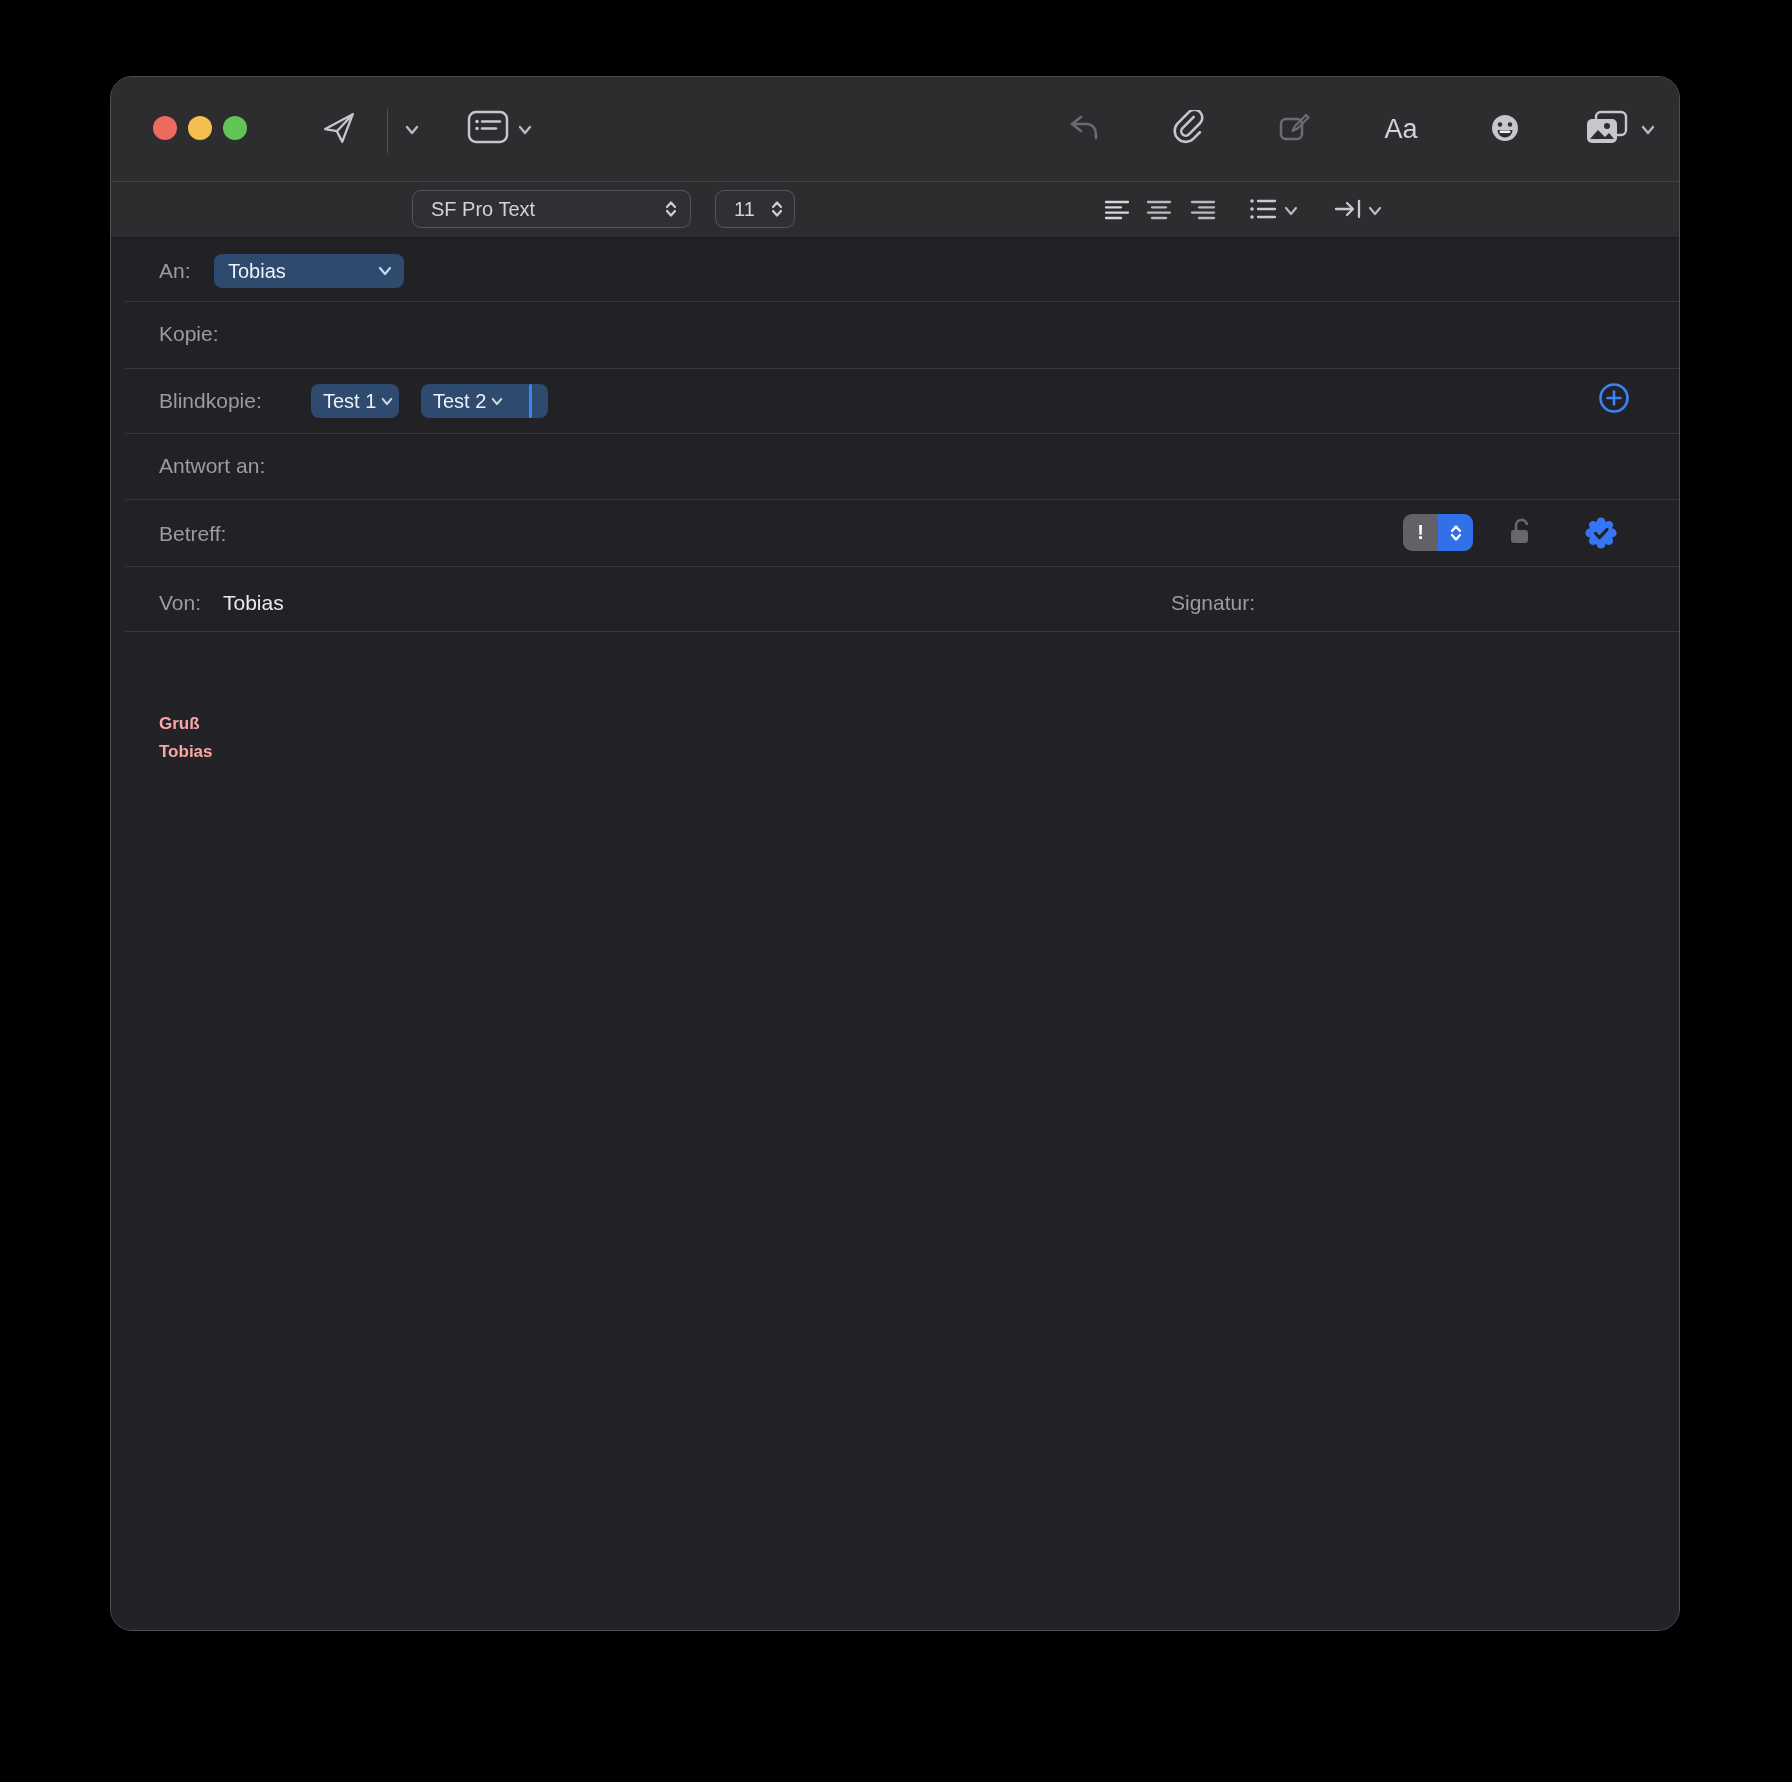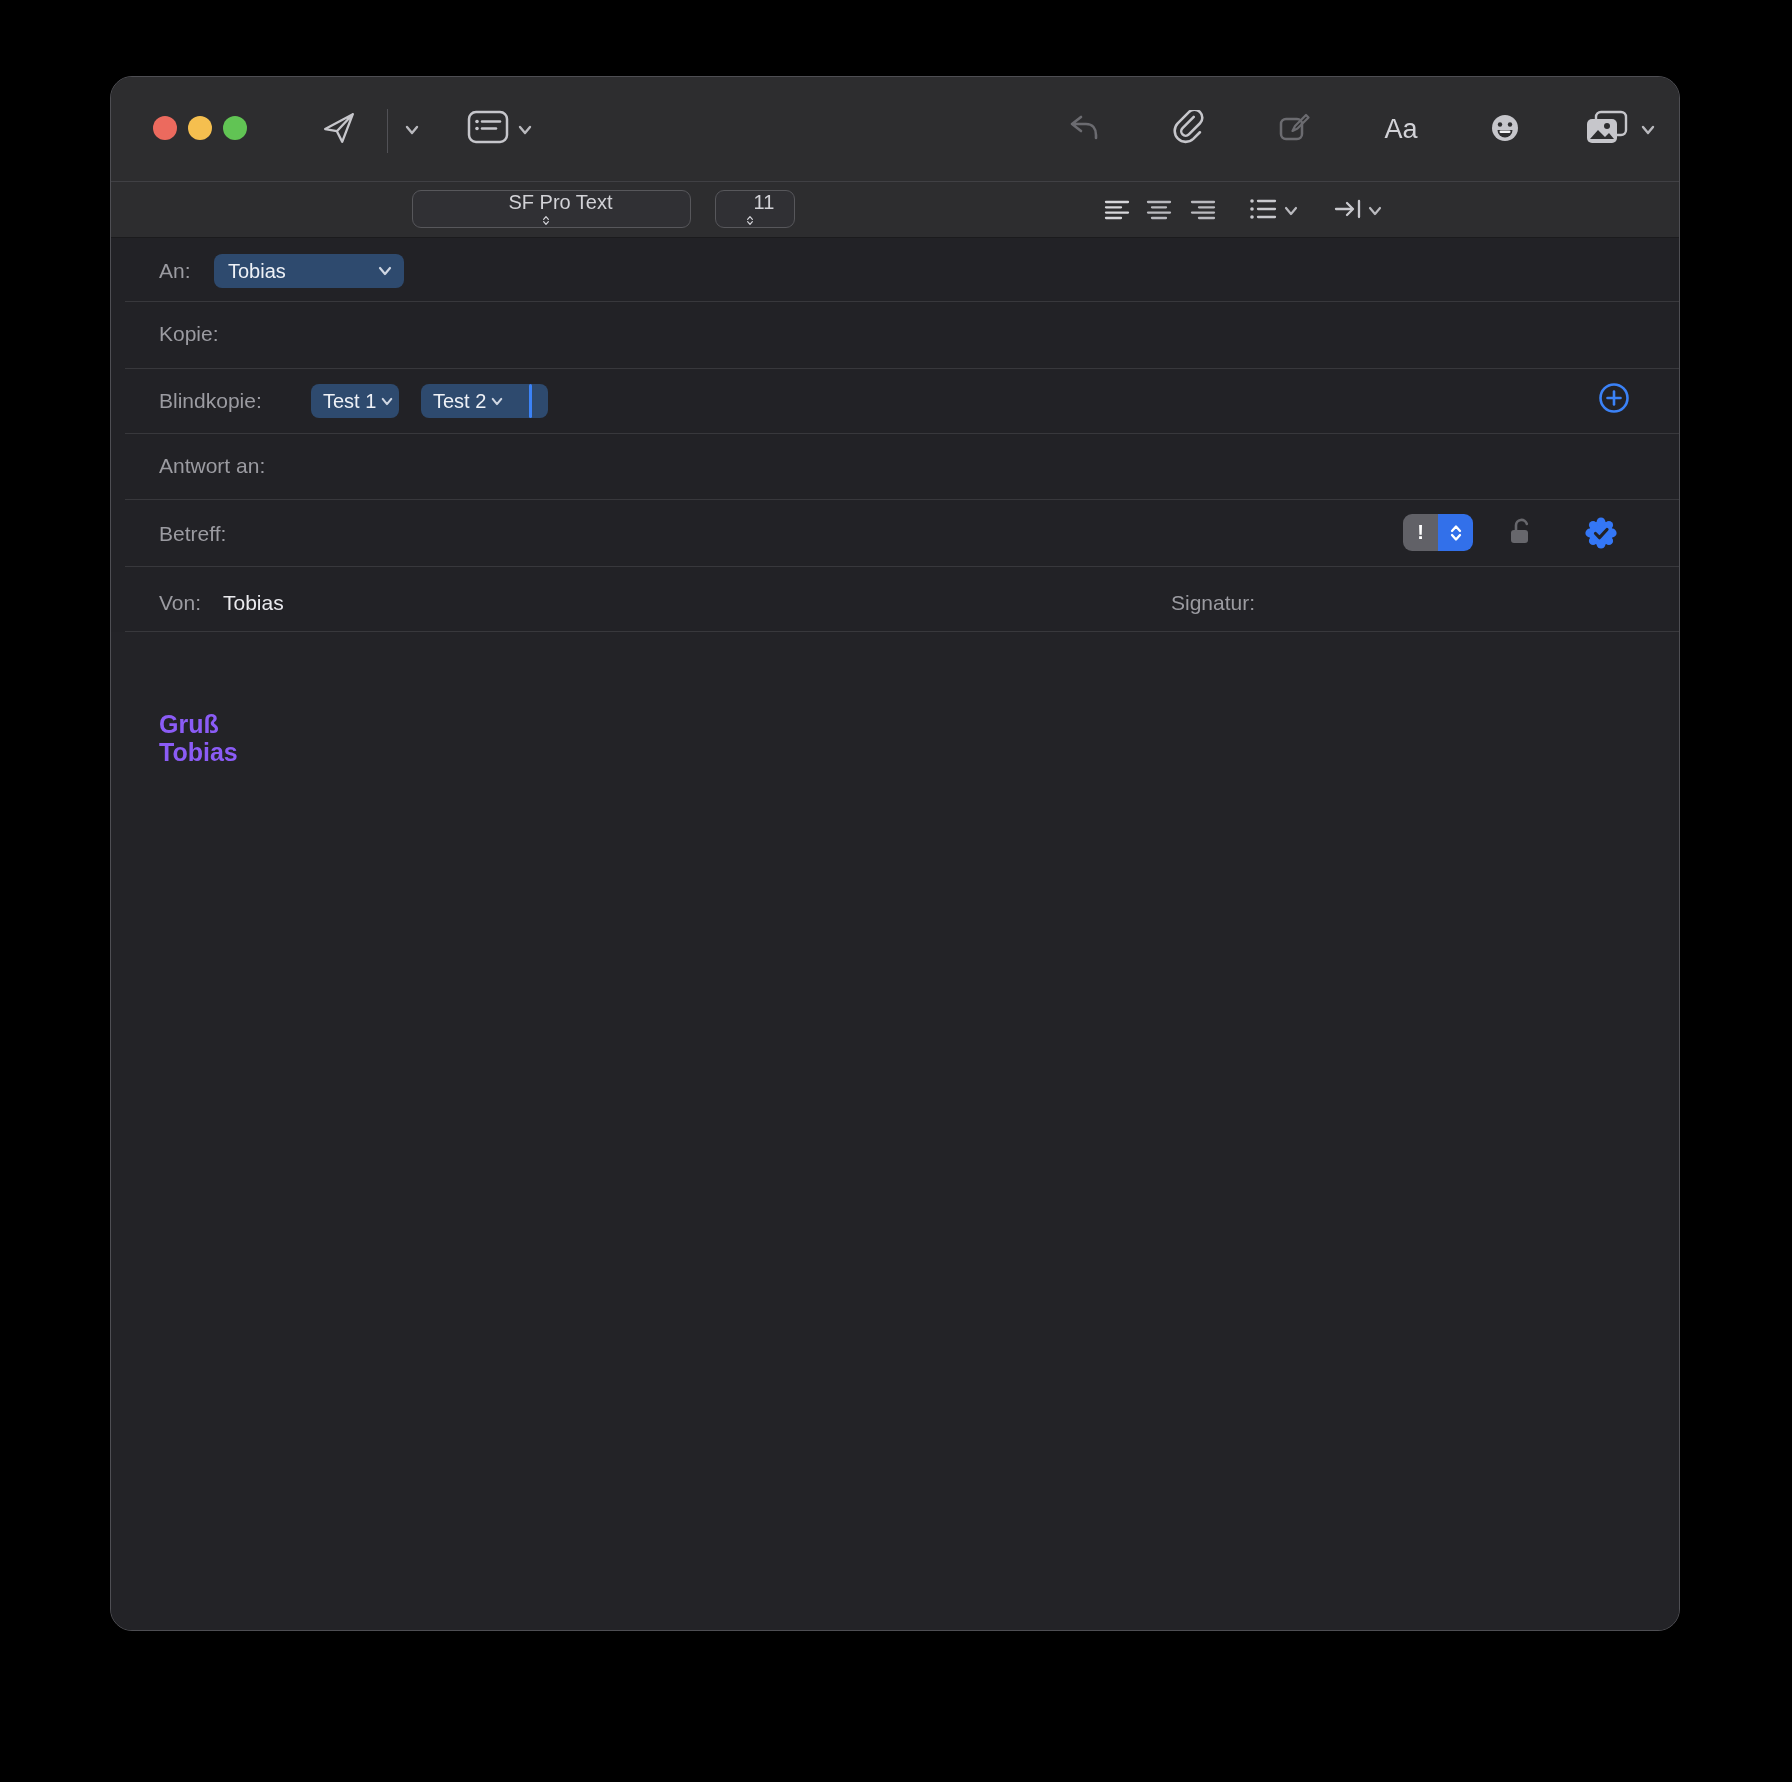--- a/index.html
+++ b/index.html
@@ -13,21 +13,21 @@
   .formatbar{position:absolute;left:0;top:105px;right:0;height:56px;background:#2d2d2f;
              border-bottom:1px solid #1b1b1d;box-sizing:border-box;}
   .light{position:absolute;top:39px;width:24px;height:24px;border-radius:50%;}
   .icon{position:absolute;transform:translate(-50%,-50%);display:flex;align-items:center;justify-content:center;}
   .dim svg *{stroke:#6f6f74 !important;}
   .dim{opacity:.95;}
   .vsep{position:absolute;width:1px;background:#515156;}
   .aa-label{position:absolute;transform:translate(-50%,-50%);font-size:27px;color:#d2d2d7;font-weight:500;}
   
   .field{position:absolute;height:38px;border:1.5px solid #57575b;border-radius:9px;background:#303034;
-         box-sizing:border-box;display:flex;align-items:center;color:#d2d2d7;font-size:20px;flex-direction:column;}
+         box-sizing:border-box;display:flex;align-items:center;color:#d2d2d7;font-size:20px;}
   .swatch-white{position:absolute;left:711px;top:114px;width:35px;height:35px;border-radius:9px;background:#fff;}
   .swatch-bg{position:absolute;left:763px;top:114px;width:35px;height:35px;border-radius:7px;background:#202023;
              border:1px solid #57575b;box-sizing:border-box;overflow:hidden;display:flex;align-items:center;justify-content:center;
              color:#e8e8ec;font-size:19px;}
   .swatch-bg .slash{position:absolute;left:-5px;top:15px;width:44px;height:3px;background:#e0453c;transform:rotate(-45deg);}
   .fmt-btn{position:absolute;top:132px;transform:translate(-50%,-50%);color:#c9c9ce;font-size:21px;}
   .fmt-sep{position:absolute;top:119px;width:1px;height:26px;background:#4a4a4e;}
   .align-sel{position:absolute;left:983px;top:112px;width:46px;height:40px;border-radius:9px;background:#414145;}
   
   .headers{position:absolute;left:0;top:161px;right:0;height:394px;background:#222226;}
@@ -39,21 +39,21 @@
   .prio{position:absolute;left:1292px;top:437px;width:70px;height:37px;border-radius:9px;overflow:hidden;display:flex;}
   .prio .seg1{width:35px;background:#616167;display:flex;align-items:center;justify-content:center;
               color:#fff;font-size:20px;font-weight:700;}
   .prio .seg2{width:35px;background:#3270ea;display:flex;align-items:center;justify-content:center;}
   .popup{position:absolute;left:1185px;top:508px;width:332px;height:37px;border-radius:7px;
          background:linear-gradient(#6e6e73,#5c5c61);}
   .popup .cap{position:absolute;right:2px;top:2px;bottom:2px;width:34px;border-radius:6px;background:#3574f0;
               display:flex;align-items:center;justify-content:center;}
   .von-value{position:absolute;left:112px;transform:translateY(-50%);color:#eaeaee;font-size:21px;font-weight:500;}
   
-  .mailbody{position:absolute;left:48px;top:645px;color:#8b5cf6;font-size:25px;font-weight:600;line-height:28px;}
+  .mailbody{position:absolute;left:48px;top:645px;color:#fca5a5;font-size:17px;font-weight:600;line-height:28px;}
 </style>
 </head>
 <body>
 
 <div class="window">
 
   <div class="toolbar">
     <div class="light" style="left:42px;background:#ec6a5e;"></div>
     <div class="light" style="left:77px;background:#f5bf4f;"></div>
     <div class="light" style="left:112px;background:#61c454;"></div>

